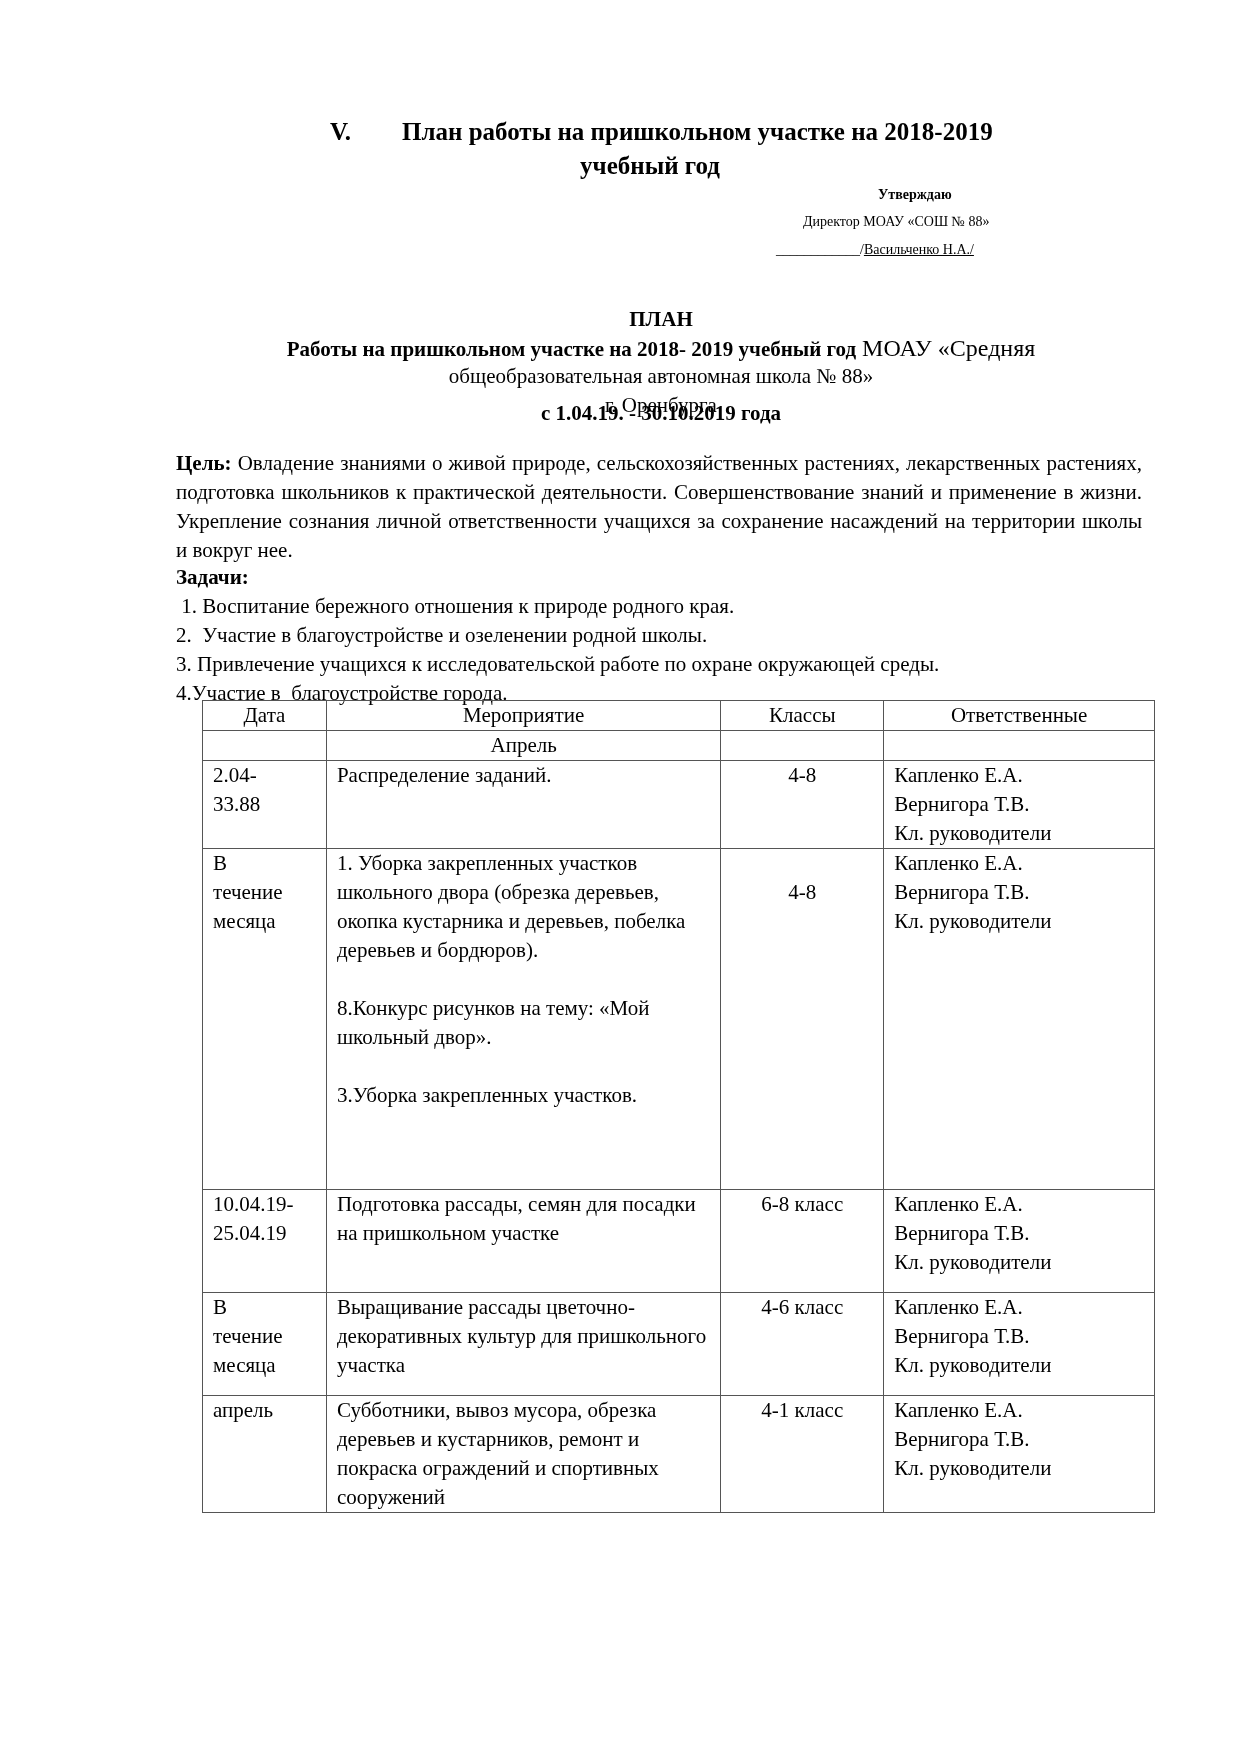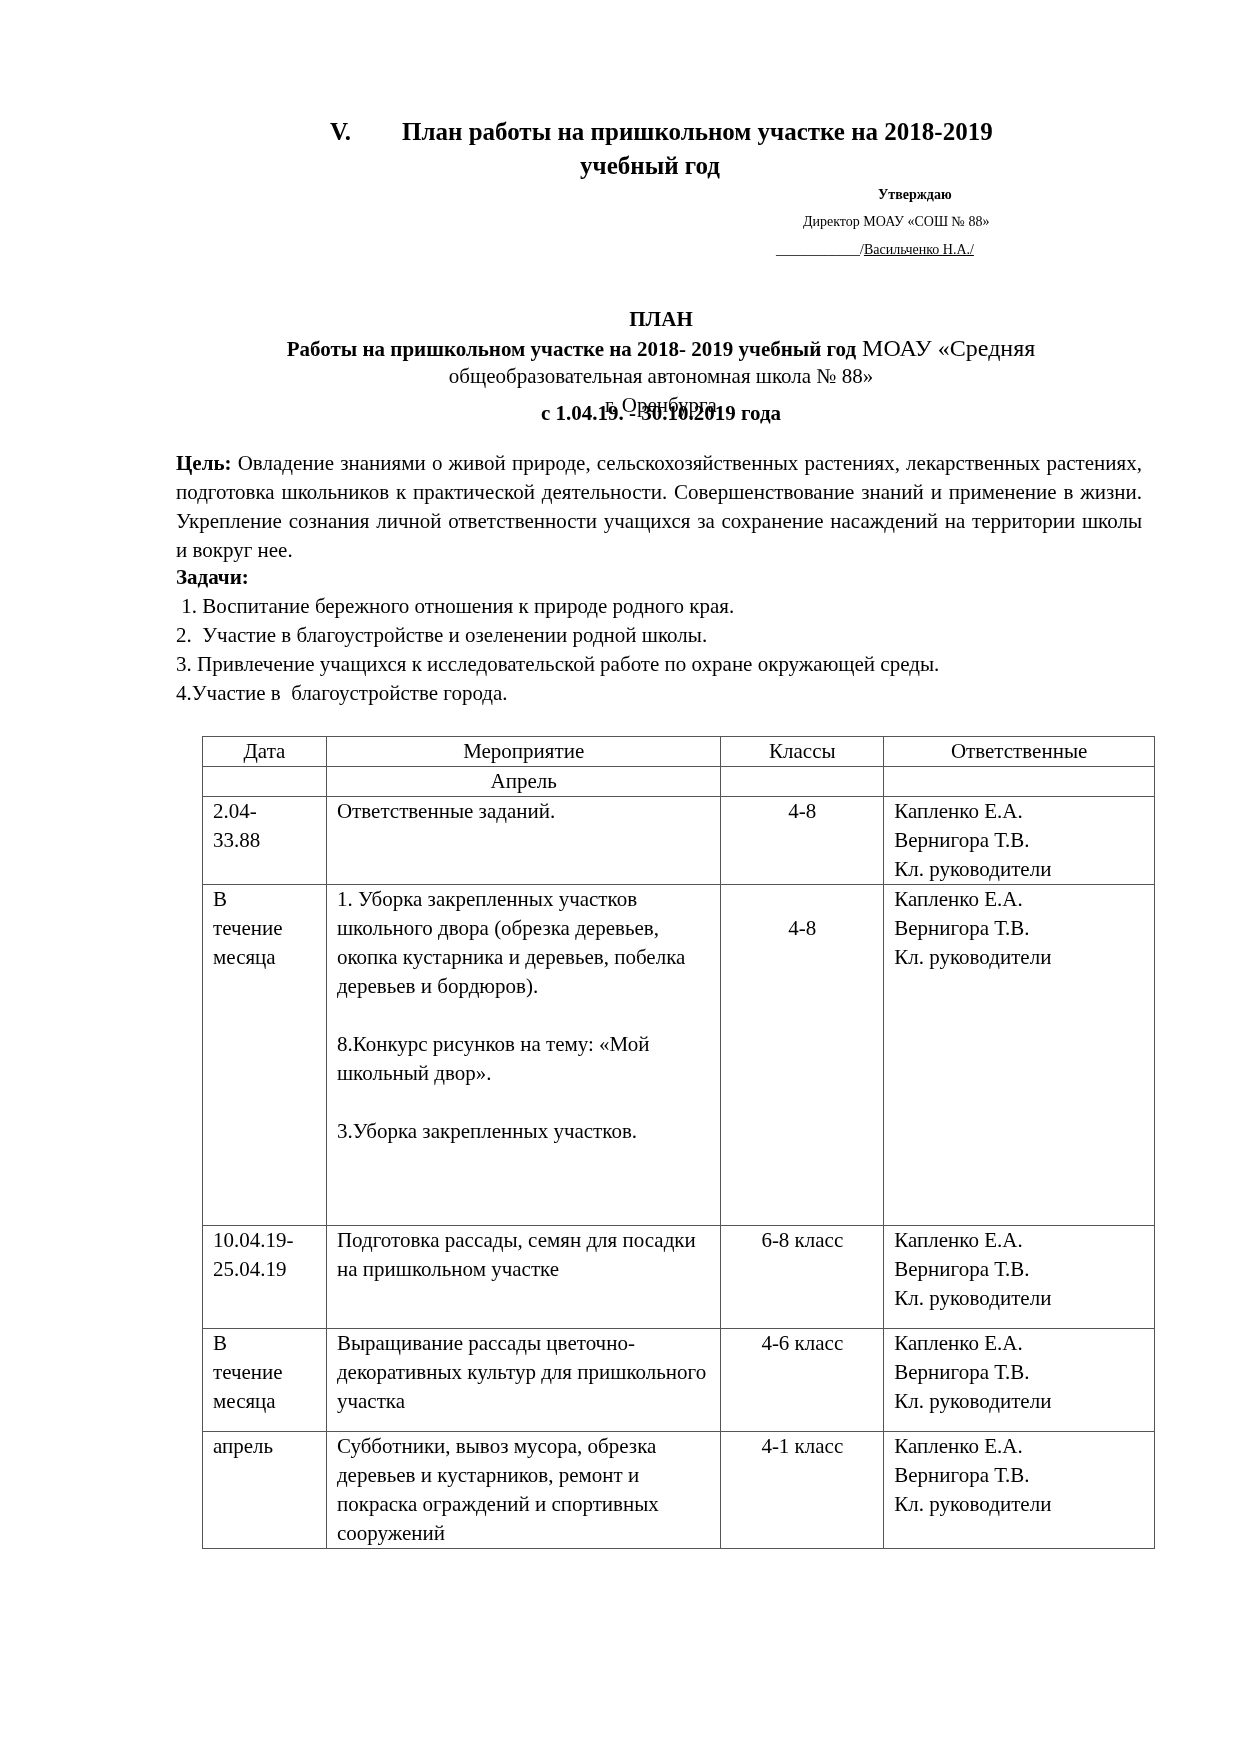--- a/index.html
+++ b/index.html
@@ -39,21 +39,21 @@
   }
   .goal .b { font-weight: bold; }
   .tasks-head { left: 176px; top: 565px; font-size: 21px; font-weight: bold; }
   .task { left: 176px; font-size: 21px; white-space: pre; }
   .t1 { top: 594px; }
   .t2 { top: 623px; }
   .t3 { top: 652px; }
   .t4 { top: 681px; }
 
   table.plan {
-    position: absolute; left: 202px; top: 736px; width: 953px;
+    position: absolute; left: 202px; top: 700px; width: 953px;
     border-collapse: collapse; font-size: 21px; line-height: 29px;
   }
   table.plan td, table.plan th {
     border: 1.5px solid #555; vertical-align: top; padding: 0 10px;
     font-weight: normal;
   }
   table.plan th { text-align: center; }
   col.c1 { width: 124px; }
   col.c2 { width: 395px; }
   col.c3 { width: 163px; }
@@ -109,21 +109,21 @@
       <td></td>
       <td></td>
     </tr>
 
     <tr>
       <td>
         <span class="para">2.04-</span>
         <span class="para">33.88</span>
       </td>
       <td>
-          <span class="para">Ответственные заданий.</span>
+          <span class="para">Распределение заданий.</span>
         </td>
       <td class="ctr">4-8</td>
       <td>
         <span class="para">Капленко Е.А.</span>
         <span class="para">Вернигора Т.В.</span>
         <span class="para">Кл. руководители</span>
       </td>
     </tr>
 
     <tr>

